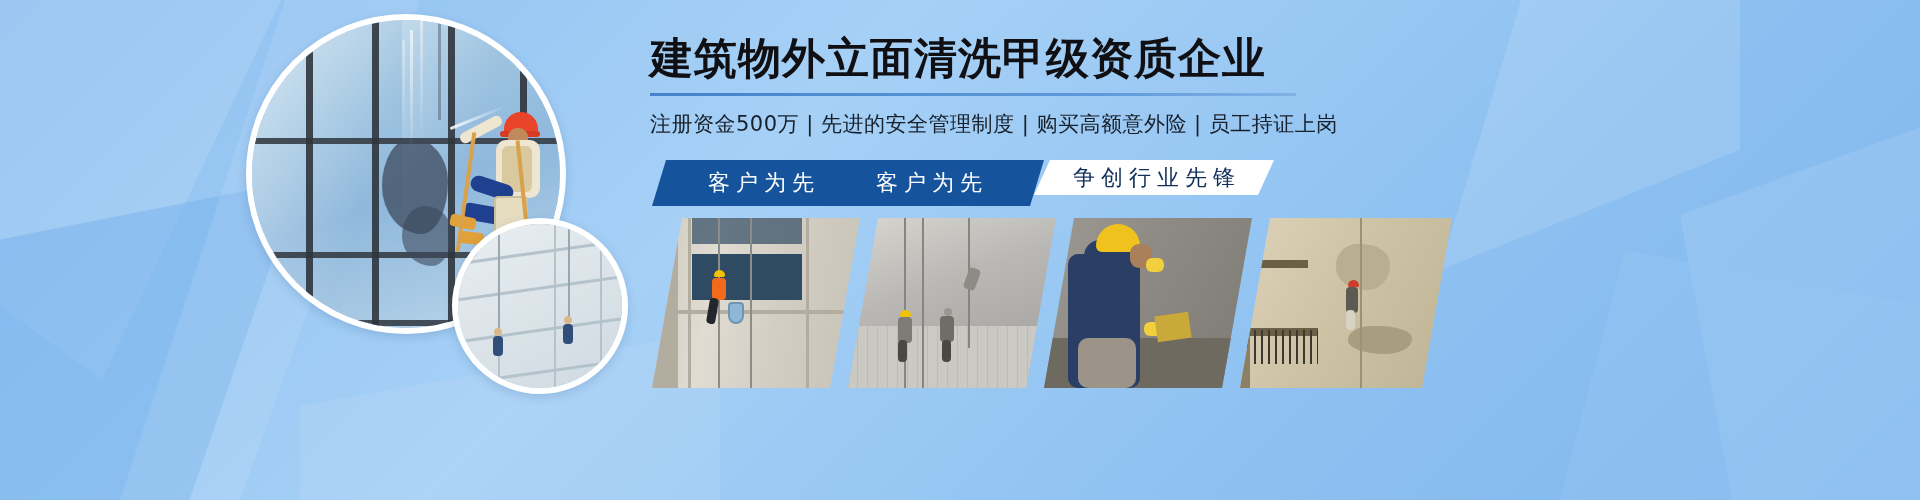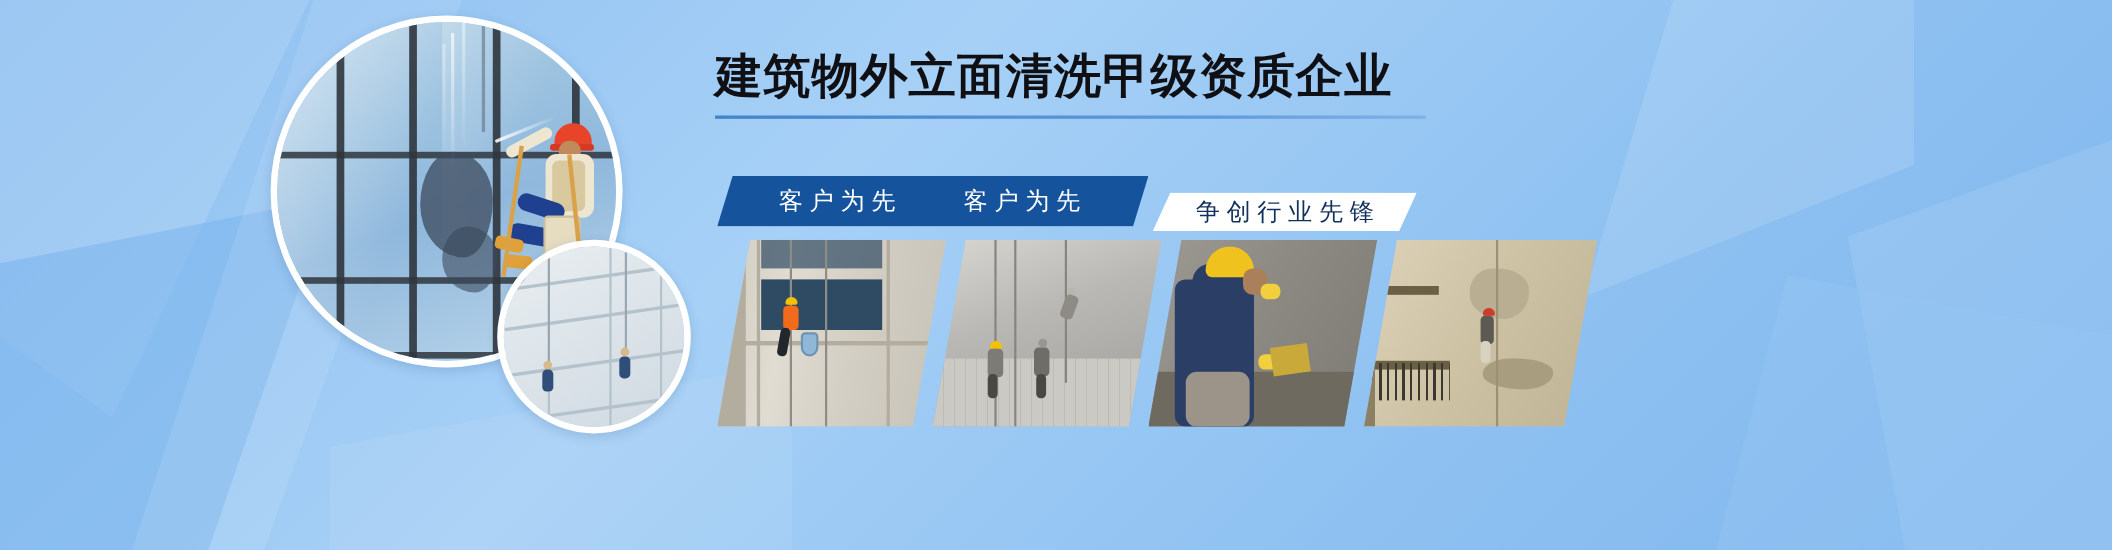--- a/index.html
+++ b/index.html
@@ -73,21 +73,21 @@
 
   
   .facade-scene{position:absolute;inset:0;background:linear-gradient(150deg,#e9eef1 0%,#dde5ea 45%,#cfd9e0 100%);}
   .fline{position:absolute;background:#b4c2cc;}
   .mini-worker{position:absolute;}
   .mw-body{position:absolute;width:10px;height:20px;border-radius:4px;background:#2f4f7a;}
   .mw-head{position:absolute;width:8px;height:8px;border-radius:50%;background:#d9b98c;}
   .mw-rope{position:absolute;width:2px;background:#9aa7b2;}
 
   
-  .text-block{position:absolute;left:650px;top:46px;width:660px;}
+  .text-block{position:absolute;left:650px;top:34px;width:660px;}
   .headline{
     font-size:43px;line-height:1.14;font-weight:bold;color:#101014;
     letter-spacing:1px;white-space:nowrap;
   }
   .divider{
     margin-top:10px;width:646px;height:3px;
     background:linear-gradient(90deg,#3f7ec9,#5d97d9 70%,#7fb0e4);
     opacity:.95;
   }
   .subline{
@@ -96,24 +96,24 @@
 
   
   .ribbon{position:absolute;left:652px;top:160px;width:620px;height:46px;}
   .ribbon-blue{
     position:absolute;left:0;top:0;width:392px;height:46px;
     background:#15539c;
     clip-path:polygon(14px 0,100% 0,calc(100% - 14px) 100%,0 100%);
     display:flex;align-items:center;justify-content:center;
   }
   .ribbon-white{
-    position:absolute;left:396px;top:0;width:240px;height:35px;
+    position:absolute;left:382px;top:0;width:240px;height:35px;
     background:#ffffff;
     clip-path:polygon(16px 0,100% 0,calc(100% - 16px) 100%,0 100%);
-    display:flex;align-items:center;justify-content:center;margin-top:15px;
+    display:flex;align-items:center;justify-content:center;
   }
   .ribbon-text-a{color:#ffffff;font-size:22px;letter-spacing:6px;white-space:nowrap;}
   .ribbon-text-b{color:#12305c;font-size:22px;letter-spacing:6px;white-space:nowrap;padding-left:6px;}
 
   
   .collage{position:absolute;left:652px;top:218px;width:820px;height:170px;}
   .panel{position:absolute;top:0;height:170px;overflow:hidden;}
   .p1{left:0;width:208px;clip-path:polygon(30px 0,100% 0,calc(100% - 30px) 100%,0 100%);}
   .p2{left:196px;width:208px;clip-path:polygon(30px 0,100% 0,calc(100% - 30px) 100%,0 100%);}
   .p3{left:392px;width:208px;clip-path:polygon(30px 0,100% 0,calc(100% - 30px) 100%,0 100%);}
@@ -216,20 +216,21 @@
           <div class="mw-head" style="left:106px;top:92px;"></div>
           <div class="mw-body" style="left:105px;top:100px;"></div>
         </div>
       </div>
     </div>
   </div>
 
   <div class="text-block">
     <div class="headline">建筑物外立面清洗甲级资质企业</div>
     <div class="divider"></div>
+    <div class="subline">注册资金500万 | 先进的安全管理制度 | 购买高额意外险 | 员工持证上岗</div>
   </div>
 
   <div class="ribbon">
     <div class="ribbon-blue">
       <span class="ribbon-text-a">客户为先　　客户为先</span>
     </div>
     <div class="ribbon-white">
       <span class="ribbon-text-b">争创行业先锋</span>
     </div>
   </div>

